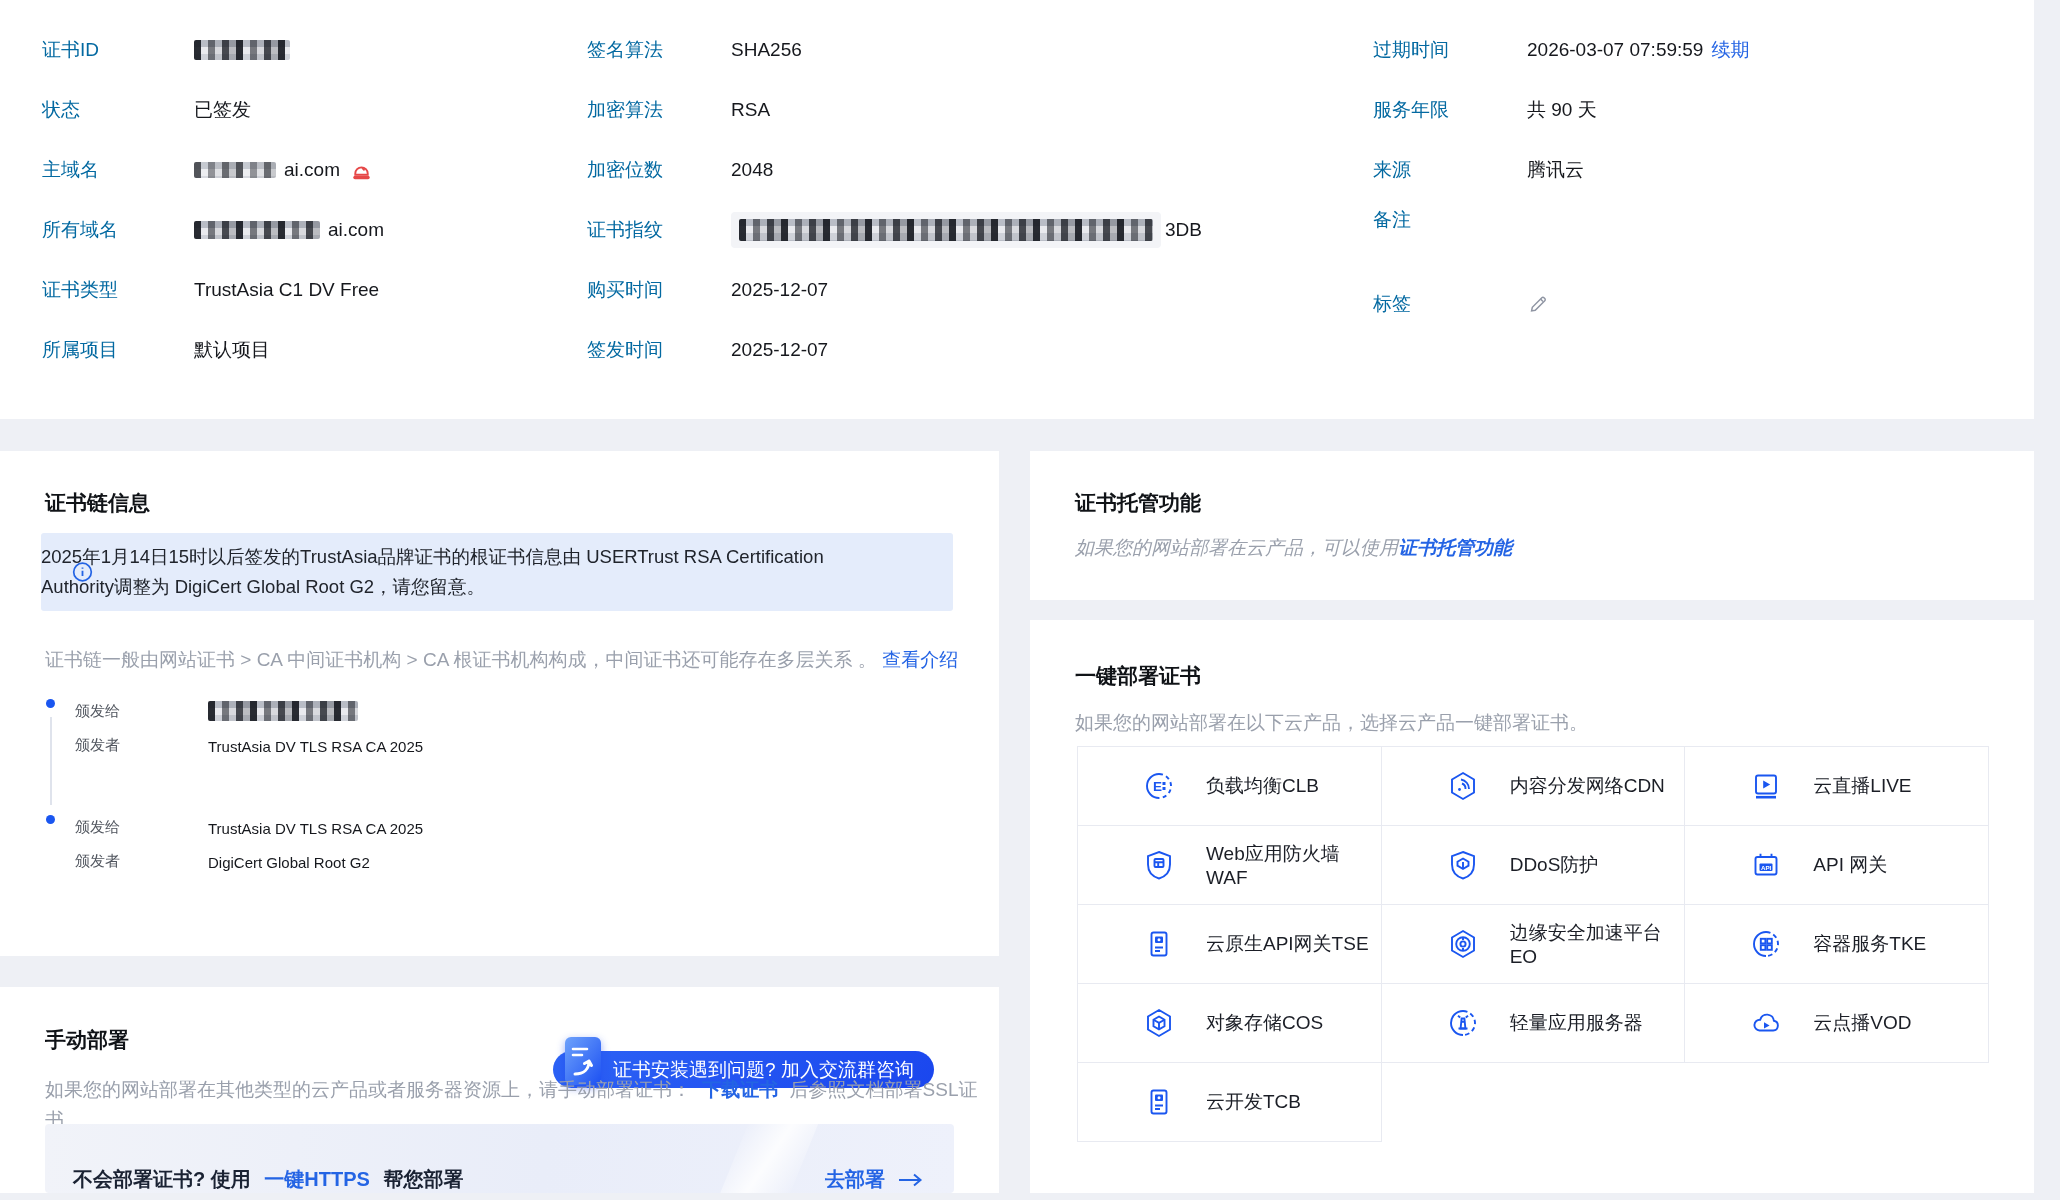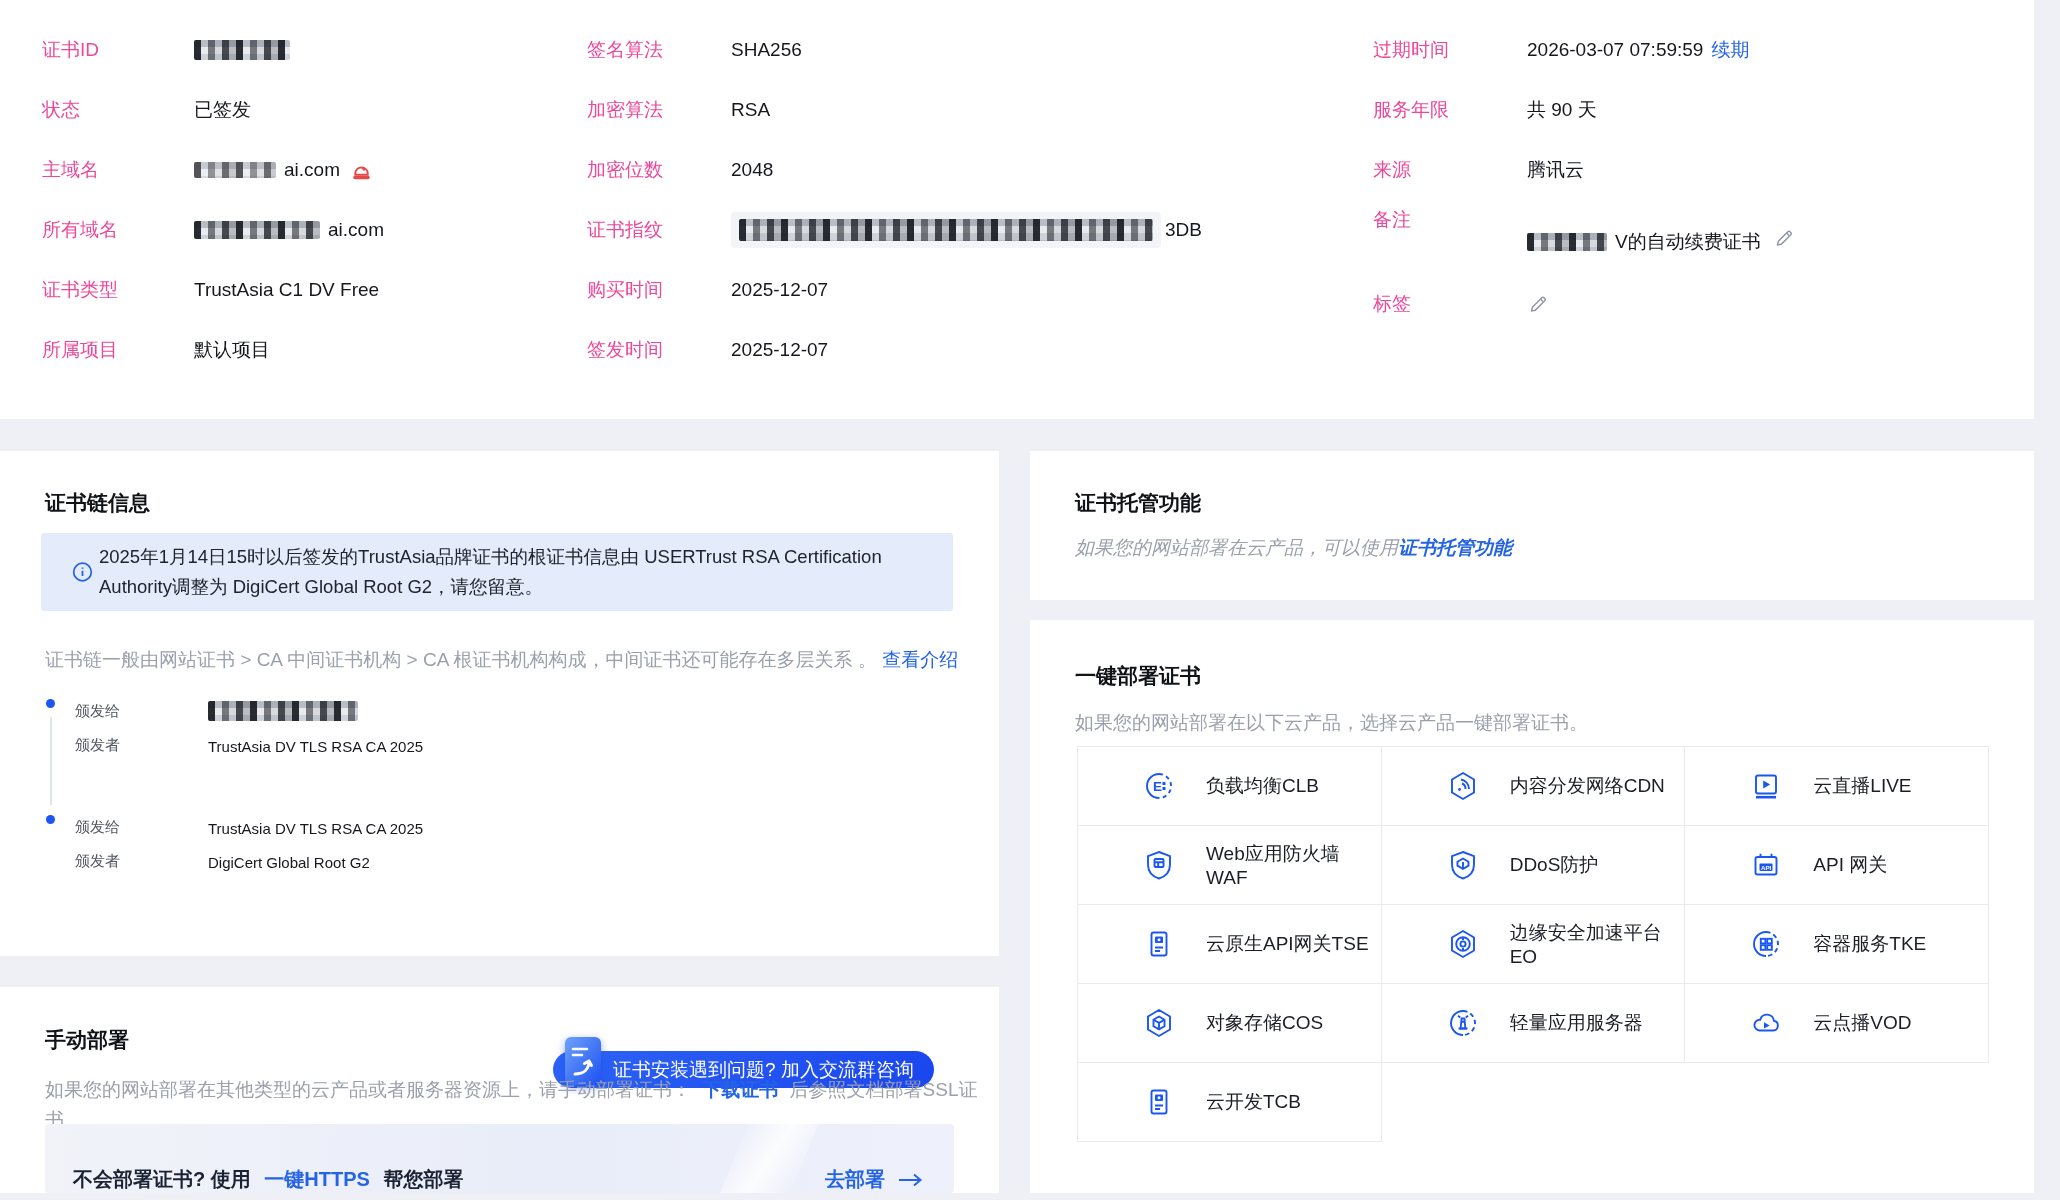--- a/index.html
+++ b/index.html
@@ -13,21 +13,21 @@
   #top-panel{left:0;top:0;width:2034px;height:419px;}
   #chain-panel{left:0;top:451px;width:999px;height:505px;}
   #hosting-panel{left:1030px;top:451px;width:1004px;height:149px;}
   #deploy-panel{left:1030px;top:620px;width:1004px;height:573px;}
   #manual-panel{left:0;top:987px;width:999px;height:206px;}
 
   
   .info-col{position:absolute;top:20px;}
   .col1{left:42px;}  .col2{left:587px;}  .col3{left:1373px;}
   .info-row{display:flex;align-items:center;height:60px;font-size:19px;}
-  .info-label{flex:none;color:#ec4899;}
+  .info-label{flex:none;color:#0369a1;}
   .col1 .info-label{width:152px;}
   .col2 .info-label{width:144px;}
   .col3 .info-label{width:154px;}
   .info-value{display:flex;align-items:center;gap:8px;color:#16181d;}
   .remark-row{height:84px;align-items:flex-start;}
   .remark-row .info-label{line-height:40px;}
   .remark-row .info-value{margin-top:22px;height:40px;}
   .tag-row{height:40px;}
   a.link{color:#2464e4;text-decoration:none;cursor:pointer;}
   a.link.bold{font-weight:700;}
@@ -47,21 +47,21 @@
   
   .sec-title{position:absolute;left:45px;font-size:21px;font-weight:700;color:#101317;}
   .grey-text{color:#9aa0ac;}
 
   
   .alert{
     position:absolute;left:41px;top:82px;width:912px;height:78px;
     background:#e4ecfb;border-radius:3px;display:flex;align-items:center;box-sizing:border-box;
   }
   .alert-icon{position:absolute;left:30px;top:50%;transform:translateY(-50%);display:flex;}
-  .alert-text{margin-left:58px;width:822px;font-size:18.5px;line-height:30px;color:#20242c;}
+  .alert-text{width:822px;font-size:18.5px;line-height:30px;color:#20242c;}
   .chain-note{position:absolute;left:45px;top:194px;font-size:19px;line-height:30px;white-space:nowrap;}
   .chain-list{position:absolute;left:45px;top:236px;width:900px;}
   .chain-item{position:relative;}
   .c-row{display:flex;align-items:flex-end;height:34px;font-size:15px;padding-left:30px;position:relative;gap:48px;}
   .c-label{flex:none;width:85px;color:#50555e;}
   .c-value{color:#16181d;}
   .c-dot{position:absolute;left:1px;top:12px;width:9px;height:9px;border-radius:50%;background:#1a56f0;}
   .chain-line{position:absolute;left:4.5px;top:30px;height:88px;border-left:2px solid #dfe3ec;}
   .chain-item + .chain-item{margin-top:48px;}
 
@@ -200,30 +200,20 @@
     <div class="info-row">
       <span class="info-label">服务年限</span>
       <span class="info-value">共 90 天</span>
     </div>
     <div class="info-row">
       <span class="info-label">来源</span>
       <span class="info-value">腾讯云</span>
     </div>
     <div class="info-row remark-row">
       <span class="info-label">备注</span>
-      <span class="info-value">
-        <span class="mosaic" style="width:80px;height:18px;"></span>
-        <span>V的自动续费证书</span>
-        <span style="cursor:pointer;margin-left:4px;margin-top:-8px;">
-          <svg width="22" height="22" viewBox="0 0 24 24">
-            <path d="M5 19.5 L5.8 15.6 L16.2 5.2 a1.6 1.6 0 0 1 2.3 0 l.9 .9 a1.6 1.6 0 0 1 0 2.3 L9 18.8 L5 19.5 Z" fill="none" stroke="#8f95a3" stroke-width="1.6"></path>
-            <path d="M14.8 6.6 l2.6 2.6" stroke="#8f95a3" stroke-width="1.6"></path>
-          </svg>
-        </span>
-      </span>
     </div>
     <div class="info-row tag-row">
       <span class="info-label">标签</span>
       <span class="info-value">
         <span style="cursor:pointer;">
           <svg width="22" height="22" viewBox="0 0 24 24">
             <path d="M5 19.5 L5.8 15.6 L16.2 5.2 a1.6 1.6 0 0 1 2.3 0 l.9 .9 a1.6 1.6 0 0 1 0 2.3 L9 18.8 L5 19.5 Z" fill="none" stroke="#8f95a3" stroke-width="1.6"></path>
             <path d="M14.8 6.6 l2.6 2.6" stroke="#8f95a3" stroke-width="1.6"></path>
           </svg>
         </span>

